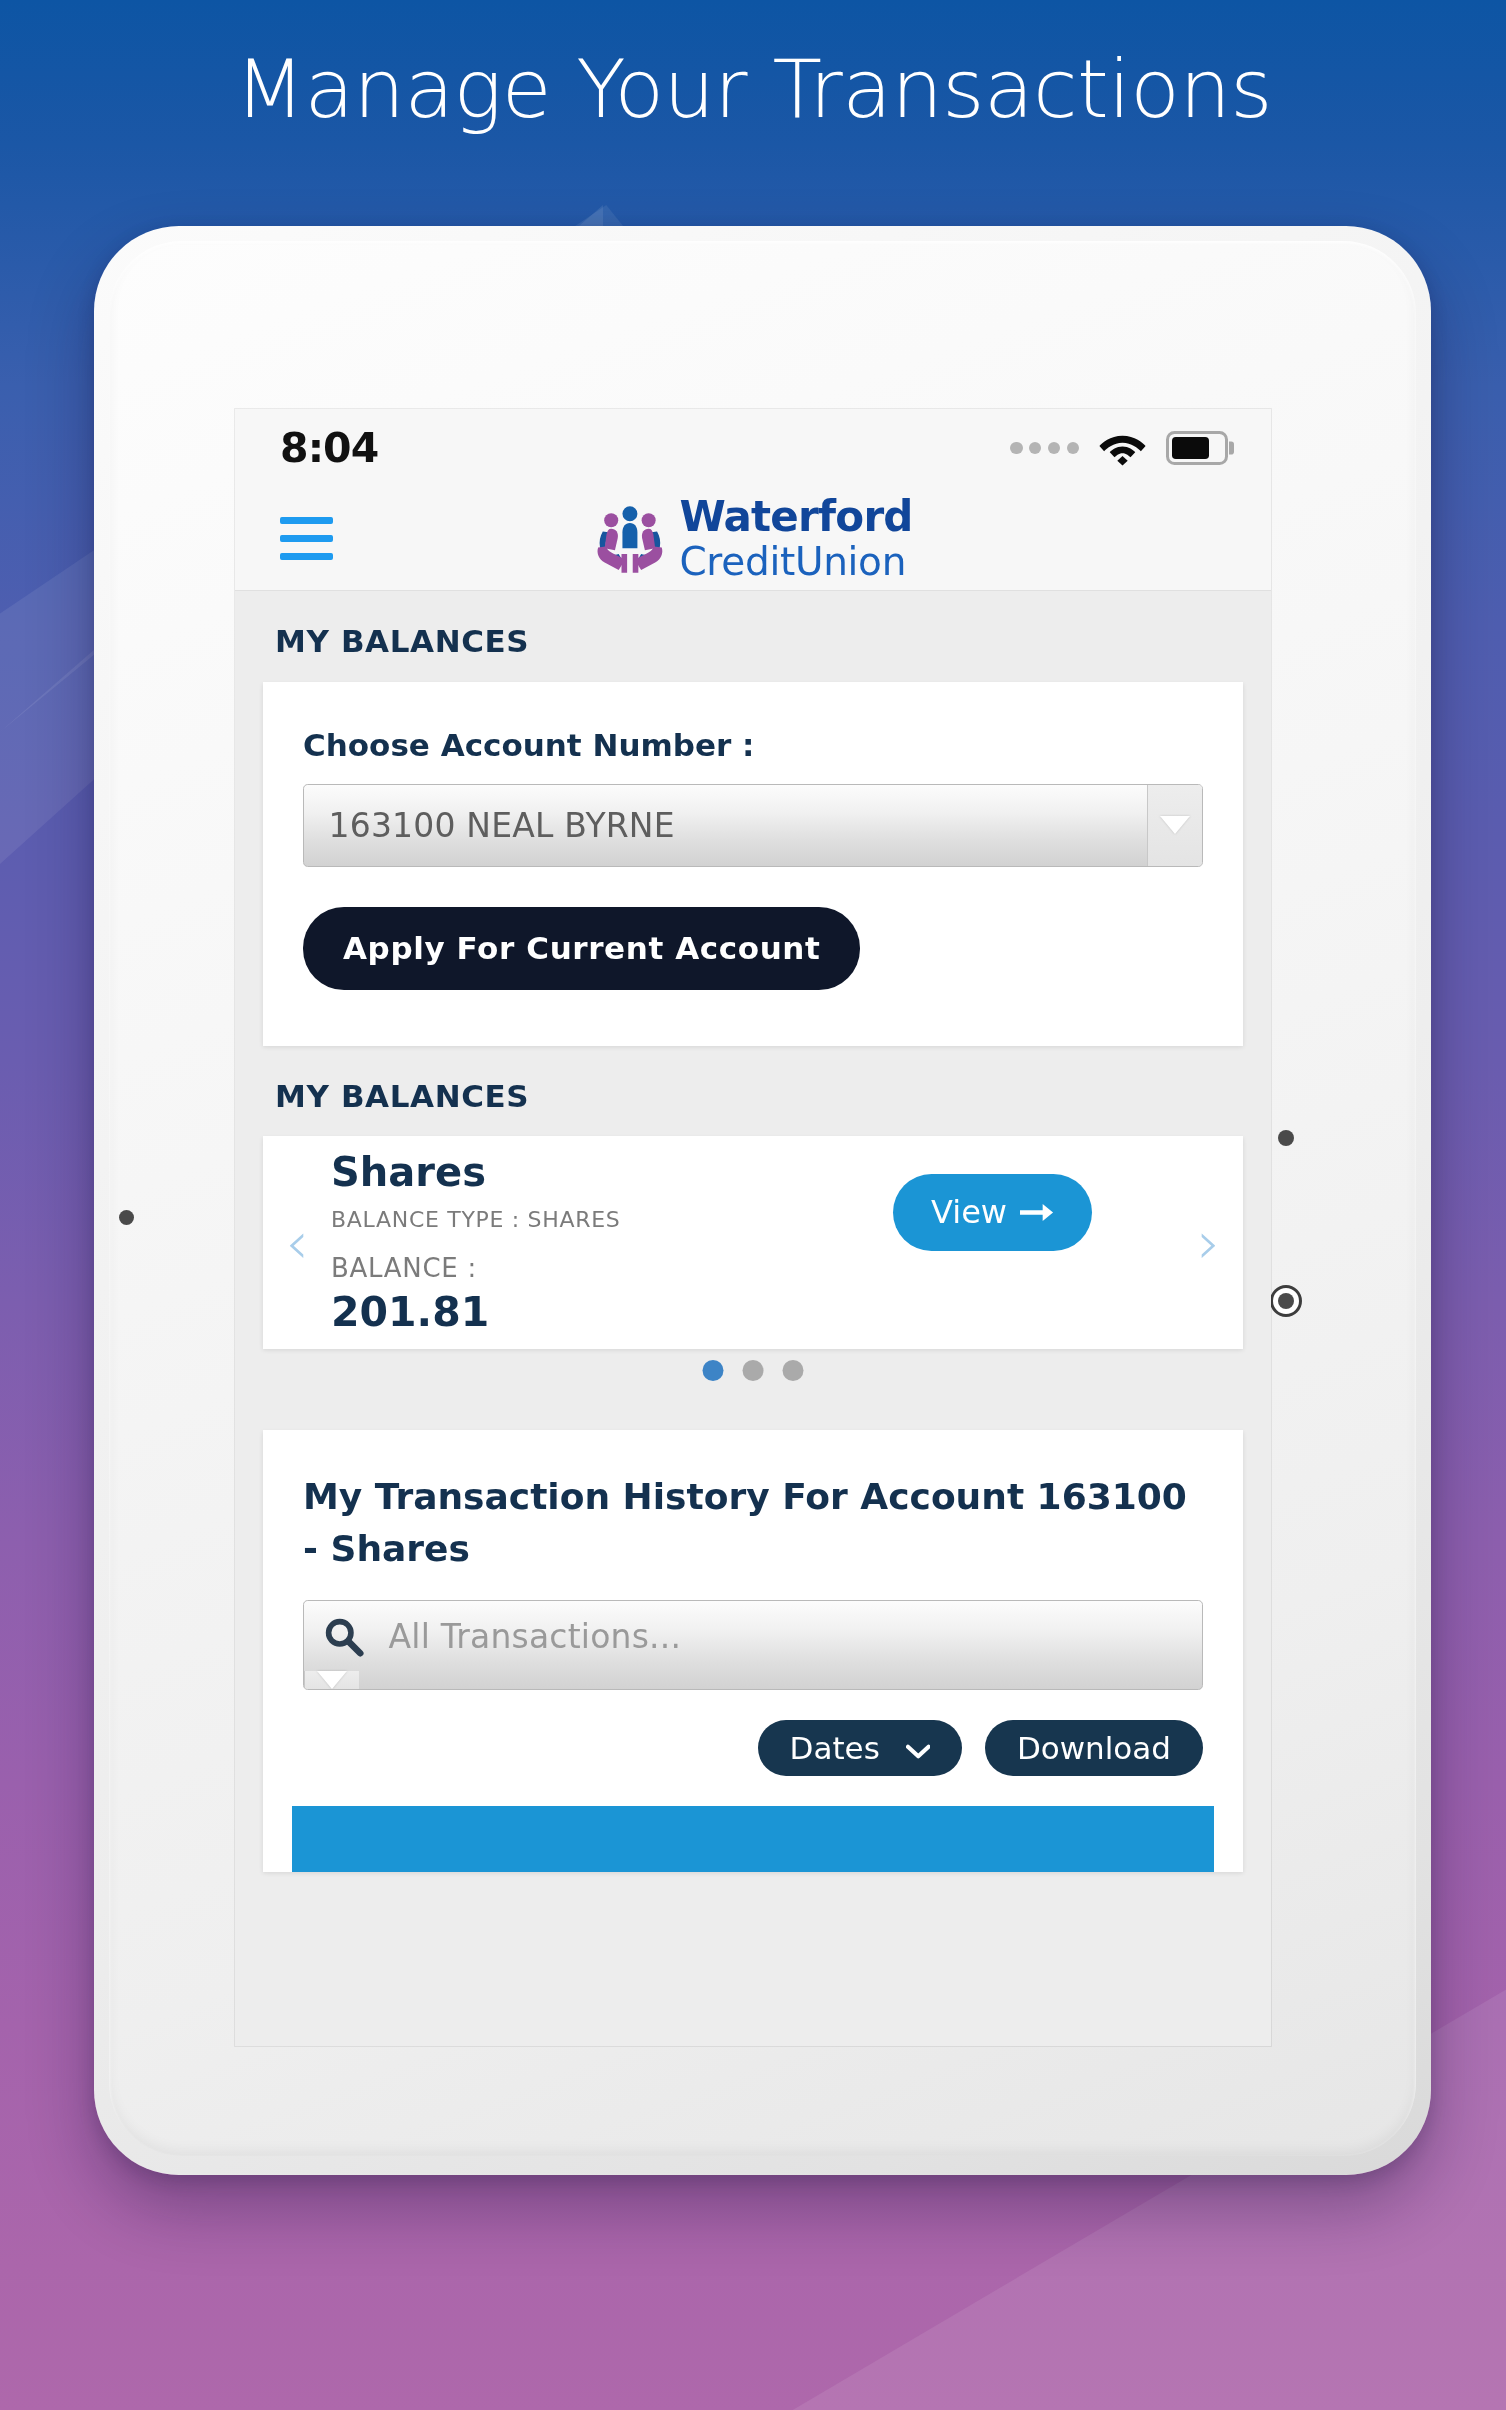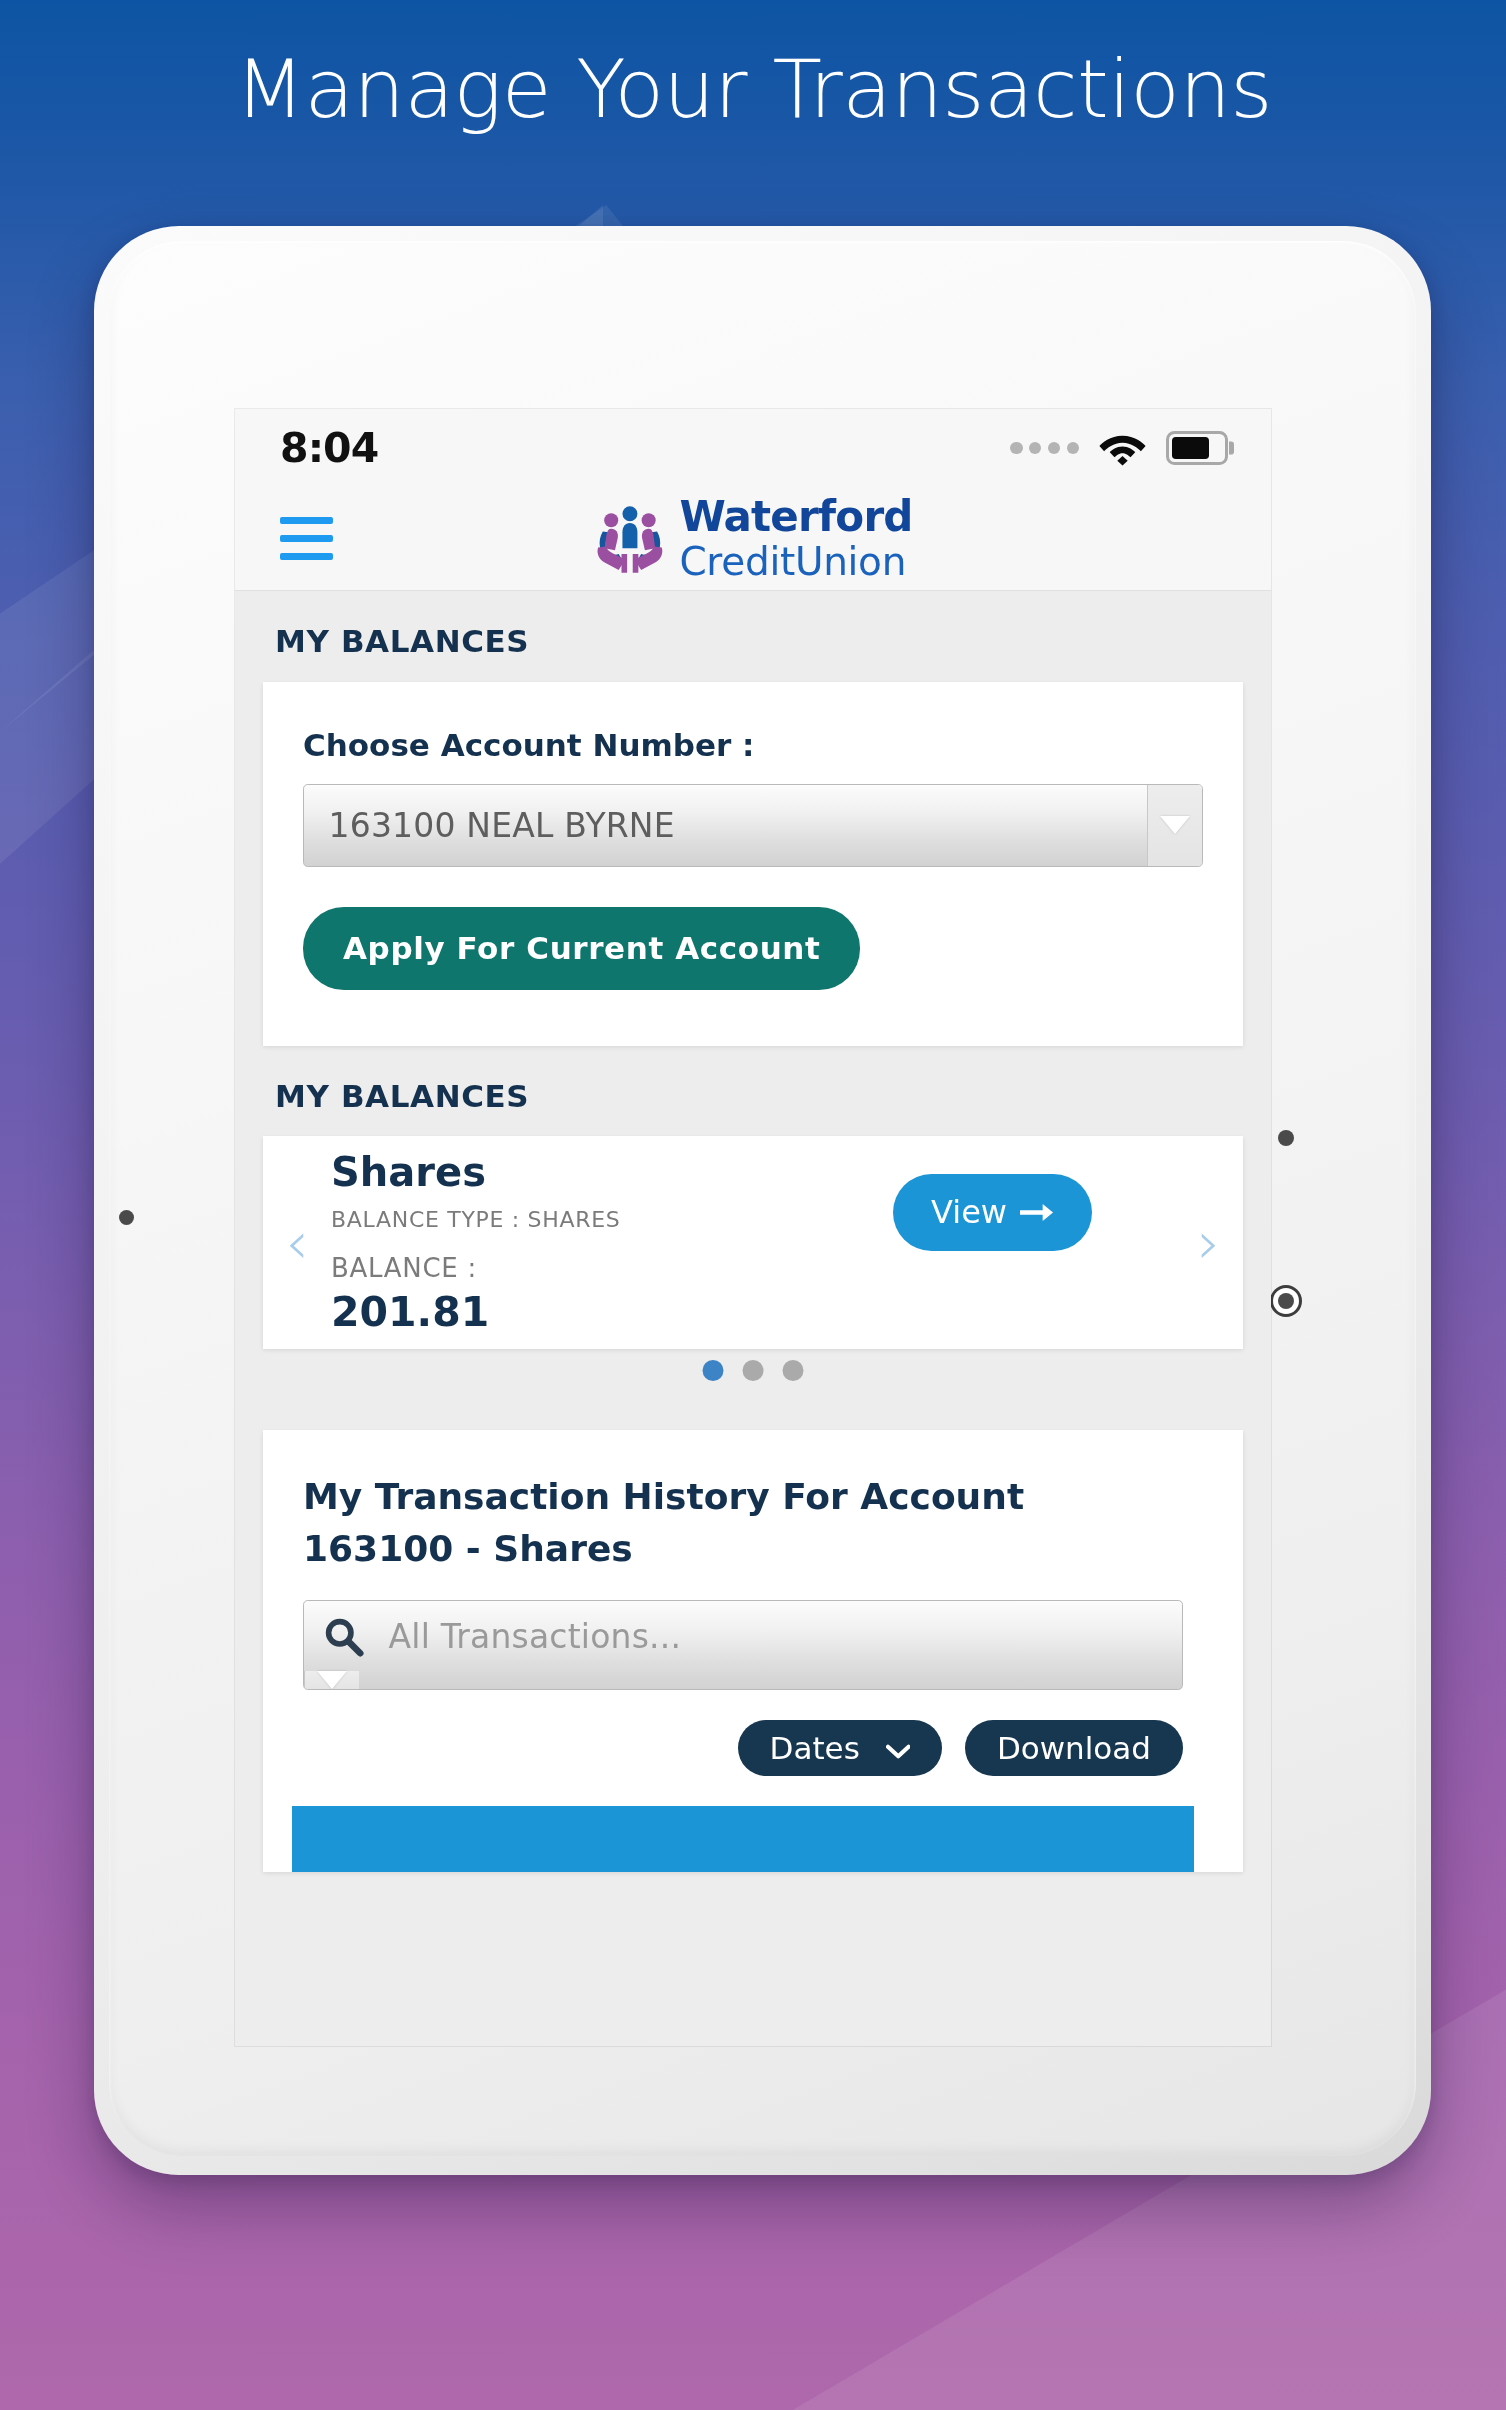--- a/index.html
+++ b/index.html
@@ -172,21 +172,21 @@
     border-left:0.9px solid #c8c8c8;
   }
   .select-arrow b {
     display:block; width:0; height:0;
     border-left:15px solid transparent; border-right:15px solid transparent;
     border-top:18px solid #ffffff;
     filter:drop-shadow(0 0.9px 0.9px rgba(0,0,0,0.18));
   }
   #apply-button {
     margin-top:40px; display:inline-flex; align-items:center; justify-content:center;
-    background:#0f766e; color:#ffffff; border:none;
+    background:#0f172a; color:#ffffff; border:none;
     height:83px; padding:0 40px; border-radius:41px;
     font-size:31px; font-weight:700; letter-spacing:0.6px; cursor:pointer;
     font-family:"DejaVu Sans", sans-serif;
   }
 
   
   #balances-card { padding:0; position:relative; height:213px; display:flex; align-items:center; }
   .carousel-arrow {
     position:absolute; top:50%; transform:translateY(-50%);
     color:#a8cdea; font-size:58px; line-height:1; cursor:pointer; user-select:none;
@@ -219,21 +219,21 @@
     font-family:"DejaVu Sans", sans-serif;
   }
   #carousel-dots {
     position:absolute; bottom:-45px; left:50%; transform:translateX(-50%);
     display:flex; gap:19px;
   }
   #carousel-dots i { width:21px; height:21px; border-radius:50%; background:#aaaaaa; display:block; }
   #carousel-dots i.active { background:#3d84c6; }
 
   
-  #transactions-card { padding:41px 60px 0 40px; }
+  #transactions-card { padding:41px 40px 0 40px; }
   #transactions-title {
     font-size:36px; font-weight:700; color:#14314f; line-height:1.45; margin-bottom:24.5px;
     font-family:"DejaVu Sans", sans-serif;
   }
   #search-select { height:90px;flex-direction:column; }
   #search-select .select-value { padding-left:19px; gap:24.5px; }
   #search-icon { width:41px; height:41px; flex:none; }
   #search-placeholder { color:#9a9a9a; font-size:33px; }
   #tx-buttons { display:flex; justify-content:flex-end; gap:22.6px; margin-top:30px; }
   .dark-pill {

